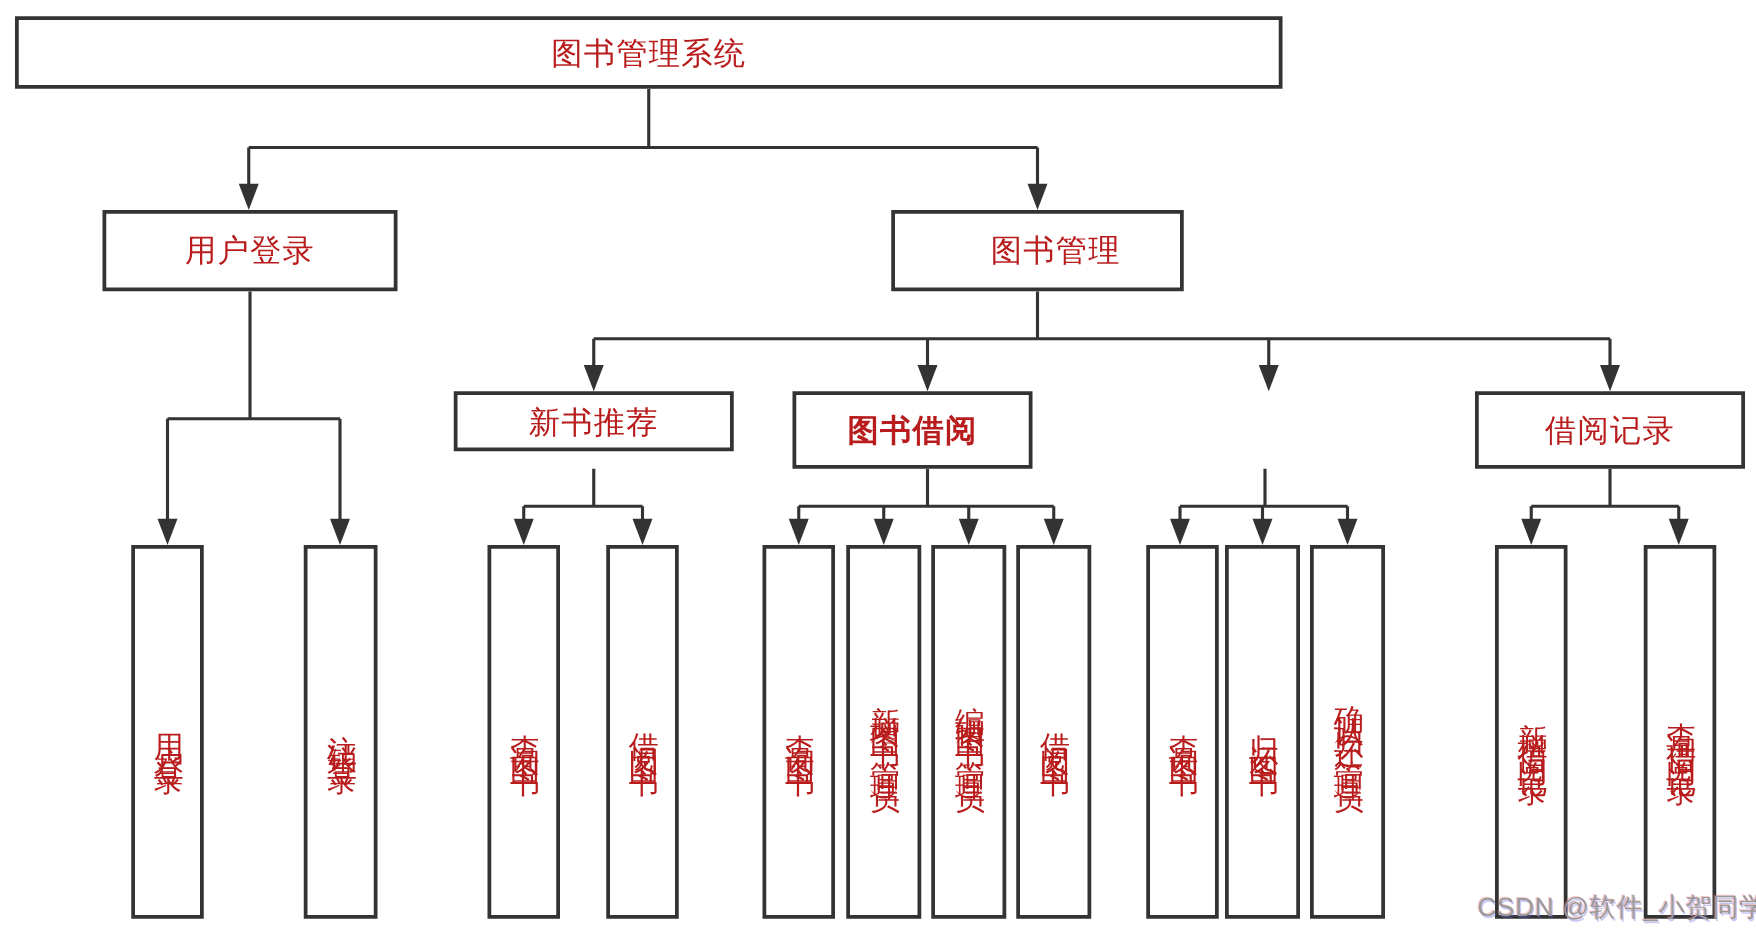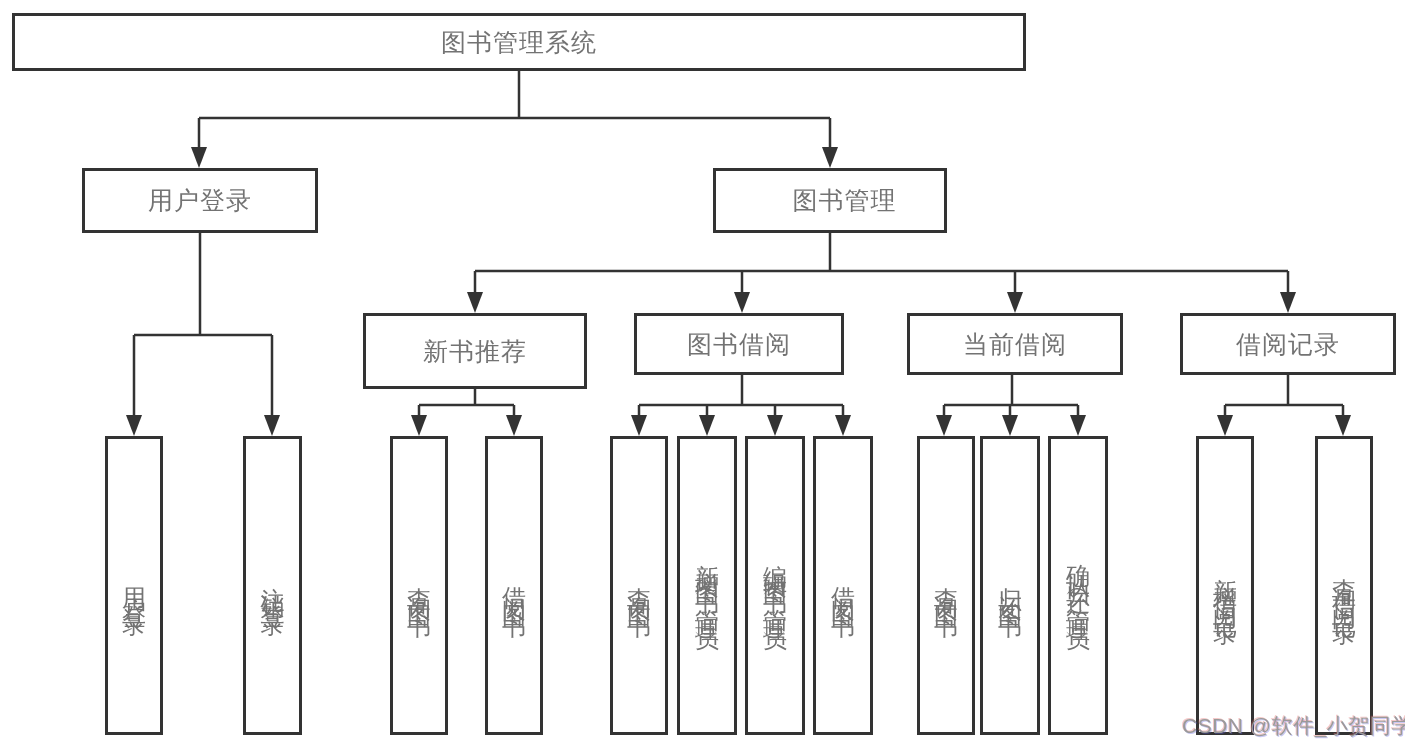--- a/index.html
+++ b/index.html
@@ -20,21 +20,21 @@
   }
   .node {
     position: absolute;
     box-sizing: border-box;
     border: 3px solid #333333;
     background: #ffffff;
     display: flex;
     align-items: center;
     justify-content: center;
     font-size: 25px;
-    color: #737373;
+    color: #b91c1c;
     z-index: 2;
     letter-spacing: 1px;
   }
   .leaf {
     font-size: 24px;
     letter-spacing: 0;
   }
   .leaf .vtext {
     writing-mode: vertical-rl;
     line-height: 1;
@@ -103,23 +103,22 @@
       <polygon points="1217,415 1233,415 1225,436"></polygon>
       <polygon points="1335,415 1351,415 1343,436"></polygon>
     </g>
   </svg>
 
   <div class="node" style="left:12px; top:13px; width:1014px; height:58px;">图书管理系统</div>
 
   <div class="node" style="left:82px; top:168px; width:236px; height:65px;">用户登录</div>
   <div class="node" style="left:713px; top:168px; width:234px; height:65px;padding-left:29px;">图书管理</div>
 
-  <div class="node" style="left:363px; top:313px; width:224px; height:76px;">新书推荐</div>
-  <div class="node" style="left:634px; top:313px; width:210px; height:62px;">图书借阅</div>
-  <div class="node" style="left:907px; top:313px; width:216px; height:62px;">当前借阅</div>
+  <div class="node" style="left:363px; top:313px; width:224px; height:48px;">新书推荐</div>
+  <div class="node" style="left:634px; top:313px; width:192px; height:62px;font-weight:bold;">图书借阅</div>
   <div class="node" style="left:1180px; top:313px; width:216px; height:62px;">借阅记录</div>
 
   <div class="node leaf" style="left:105px; top:436px; width:58px; height:299px;">
     <span class="vtext">用户登录</span>
   </div>
   <div class="node leaf" style="left:243px; top:436px; width:59px; height:299px;">
     <span class="vtext">注销登录</span>
   </div>
   <div class="node leaf" style="left:390px; top:436px; width:58px; height:299px;">
     <span class="vtext">查询图书</span>

